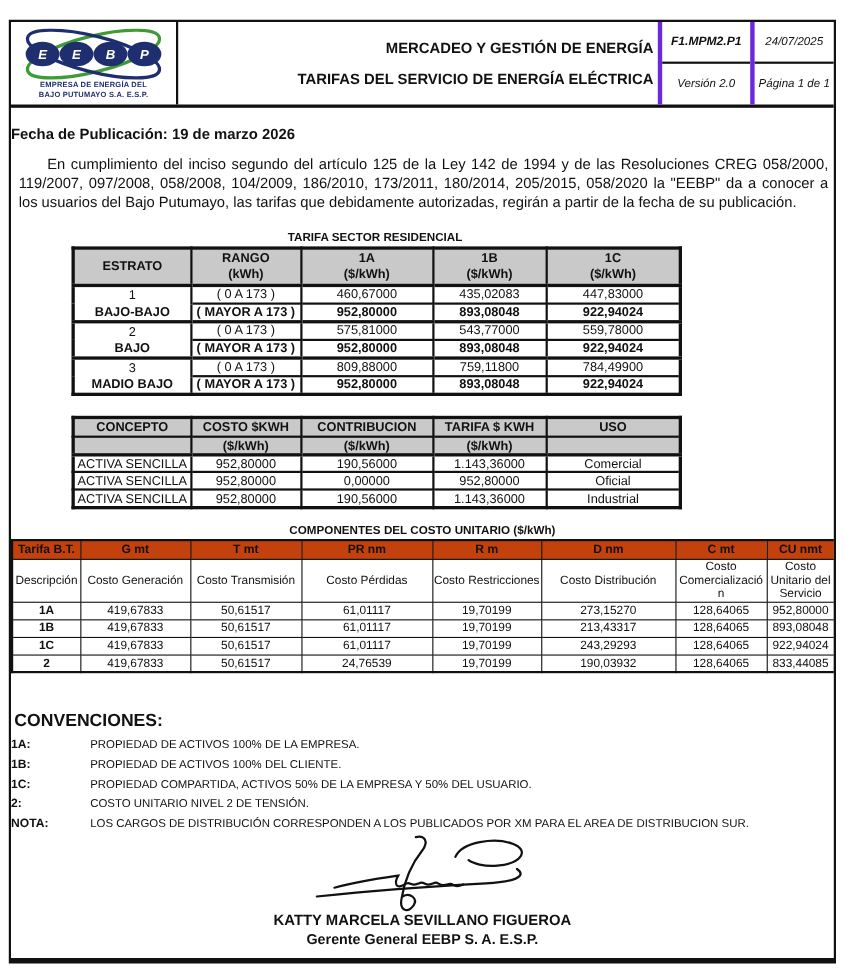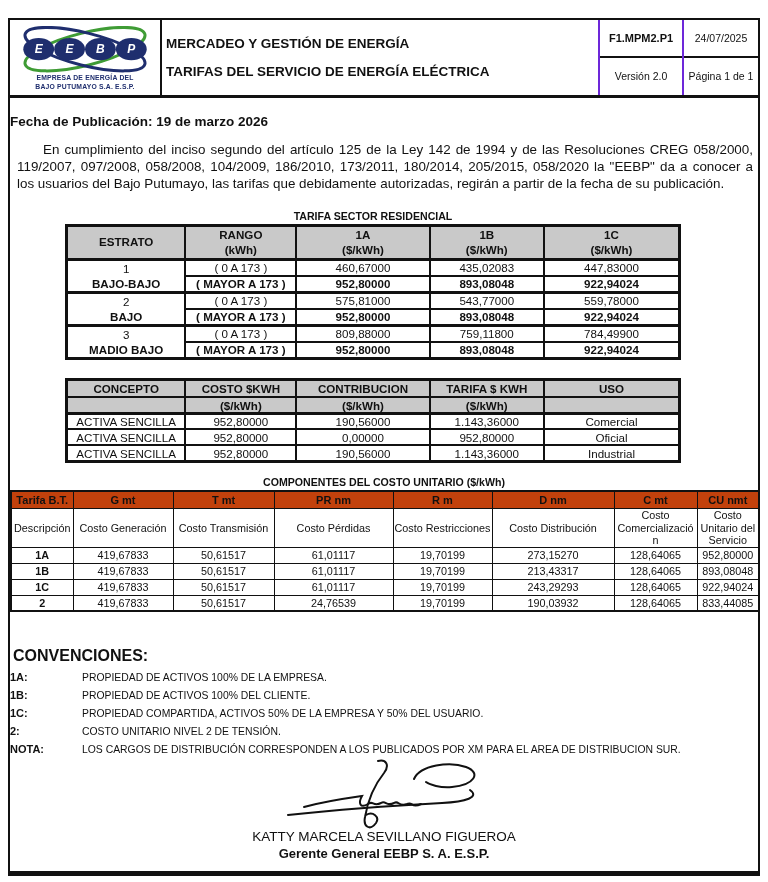--- a/index.html
+++ b/index.html
@@ -9,40 +9,40 @@
     border: 2px solid #111; border-bottom-width: 5px; background: #fff; overflow: hidden; }
 
   
   .hdr { display: grid; grid-template-columns: 152px 1fr 84px 76px; height: 78px;
     border-bottom: 3px solid #111; }
   .hdr-logo { border-right: 2px solid #111; display: flex; flex-direction: column;
     align-items: center; justify-content: center; padding-top: 2px; }
   .logo-co { font-size: 6.8px; font-weight: bold; color: #1f2e6e; letter-spacing: .2px;
     line-height: 1.25; text-align: center; }
   .hdr-title { display: flex; flex-direction: column; justify-content: space-around;
-    align-items: flex-start; padding: 10px 4px; font-weight: bold; font-size: 13.5px;
+    align-items: flex-end; padding: 10px 4px; font-weight: bold; font-size: 13.5px;
     text-align: center; }
-  .hdr-meta-col { display: grid; grid-template-rows: 1fr 1fr; border-left: 2px solid #6d28d9; }
+  .hdr-meta-col { display: grid; grid-template-rows: 1fr 1fr; border-left: 4px solid #6d28d9; font-style: italic; }
   .hdr-meta-cell { display: flex; align-items: center; justify-content: center;
     font-size: 10.5px; }
   .hdr-meta-cell.top { border-bottom: 2px solid #111; }
   .hdr-meta-cell.code { font-weight: bold; font-size: 11px; }
 
   
   .main-title { margin-top: 14px; text-align: center; font-weight: bold; font-size: 15px; }
   .pub-date { margin-top: 16px; text-align: left; font-weight: bold; font-size: 13.5px; }
   .intro { margin: 13px 5px 0 7px; font-size: 13.4px; line-height: 1.26;
     text-align: justify; text-indent: 26px; }
 
   
   .tbl-title { text-align: center; font-weight: bold; font-size: 10.6px; margin-bottom: 2px; }
   table { border-collapse: collapse; width: 100%; table-layout: fixed; }
   th, td { text-align: center; vertical-align: middle; overflow-wrap: break-word; }
 
-  .tbl-wrap-small { width: 616px; margin-left: 55px; }
+  .tbl-wrap-small { width: 552px; margin-left: 55px; }
   .res-wrap  { margin-top: 17px; }
   .mono-wrap { margin-top: 18px; }
 
   .res-table, .mono-table { border: 3px solid #111; font-size: 11.6px; padding-left: 28px; }
   .res-table th, .mono-table th { background: #c9c9c9; border: 2px solid #111;
     font-size: 11.6px; font-weight: bold; }
   .res-table thead th { height: 34px; border-bottom: 3px solid #111; }
   .hdr2 { line-height: 1.35; }
   .res-table td { border: 2px solid #111; height: 16.5px; }
   .res-table tr.sub td { border-top: 1px solid #111; font-weight: bold; }
@@ -66,21 +66,21 @@
   
   .conv { margin-top: 13px; }
   .conv-title { font-weight: bold; font-size: 16px; margin-left: 3px; margin-top: 35px; }
   .conv-row { display: flex; margin-top: 6px; align-items: baseline; }
   .conv-label { width: 55px; text-align: left; font-weight: bold; font-size: 11px;
     flex: 0 0 55px; }
   .conv-text { margin-left: 17px; font-size: 10.4px; }
 
   
   .sig { margin-top: 2px; display: flex; flex-direction: column; align-items: center; }
-  .sig-name { font-weight: normal; font-size: 13.5px; margin-top: -6px; }
+  .sig-name { font-weight: bold; font-size: 13.5px; margin-top: -6px; }
   .sig-role { font-weight: bold; font-size: 13px; margin-top: 2px; }
 </style>
 </head>
 <body>
 
 <div class="page">
 
   <div class="hdr">
     <div class="hdr-logo">
       <svg width="138" height="48" viewBox="0 0 160 56">

